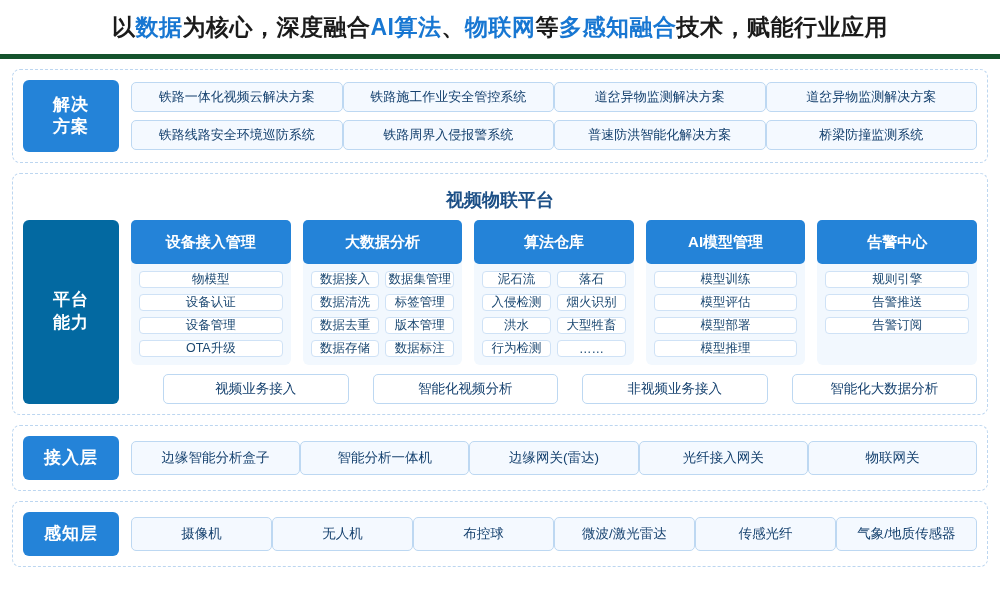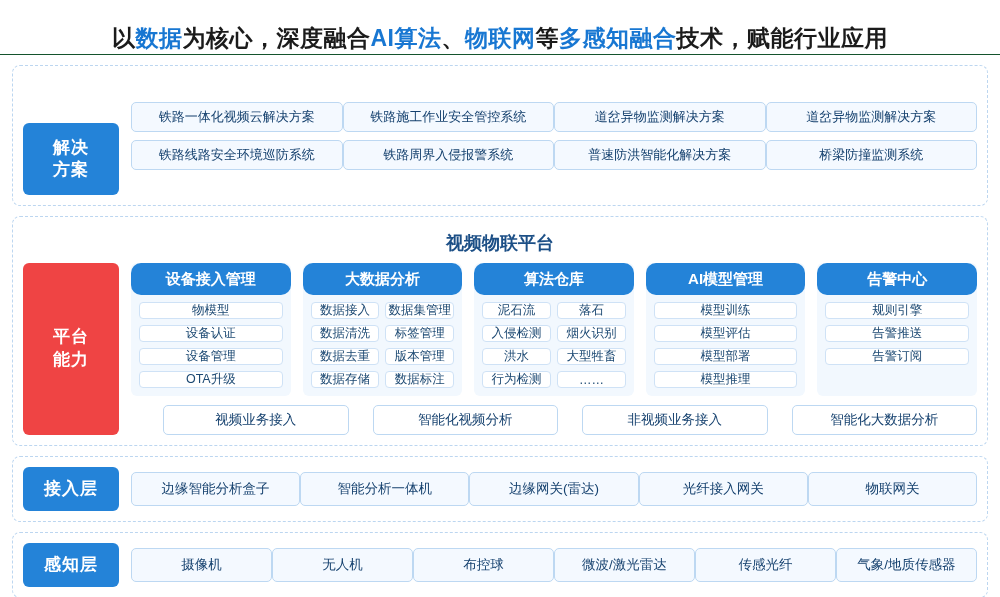--- a/index.html
+++ b/index.html
@@ -18,23 +18,23 @@
     position: relative;
     width: 1000px;
     height: 597px;
     box-sizing: border-box;
   }
 
   
   .title-wrap {
     height: 54px;
     display: flex;
-    align-items: flex-end;
-    justify-content: center;
-    border-bottom: 1px solid #14532d;
+    align-items: center;
+    justify-content: center;
+    border-bottom: 5px solid #14532d;
   }
   .title {
     font-size: 23px;
     font-weight: bold;
     letter-spacing: .5px;
     color: #1b1b1b;
     white-space: nowrap;
   }
   .title .hl { color: #1877d2; }
 
@@ -84,21 +84,21 @@
     color: #14406e;
     font-size: 13px;
     display: flex;
     align-items: center;
     justify-content: center;
     white-space: nowrap;
     box-sizing: border-box;
   }
 
   
-  #solutions .band-label { height: 72px; align-self: center; margin-top: 47px; }
+  #solutions .band-label { height: 72px; align-self: center; }
 
   
   #platform {
     padding: 8px 10px 10px 10px;
     flex-direction: column;
   }
   .platform-title {
     text-align: center;
     font-size: 18px;
     font-weight: bold;
@@ -106,21 +106,21 @@
     padding: 6px 0 8px 0;
   }
   .platform-main {
     display: flex;
     align-items: stretch;
   }
   .platform-label {
     flex: 0 0 auto;
     width: 96px;
     border-radius: 6px;
-    background: #ef4444;
+    background: #0369a1;
     color: #fff;
     font-size: 17px;
     font-weight: bold;
     display: flex;
     align-items: center;
     justify-content: center;
     text-align: center;
     line-height: 1.35;
     letter-spacing: 1px;
   }
@@ -137,22 +137,22 @@
   }
   .col {
     flex: 1 1 0;
     background: #f2f8fe;
     border-radius: 6px;
     padding: 0 0 8px 0;
     display: flex;
     flex-direction: column;
   }
   .col-head {
-    height: 32px;
-    border-radius: 10px;
+    height: 44px;
+    border-radius: 5px;
     background: #2483d8;
     color: #fff;
     font-size: 15px;
     font-weight: bold;
     display: flex;
     align-items: center;
     justify-content: center;
     margin-bottom: 7px;
   }
   .col-items {

